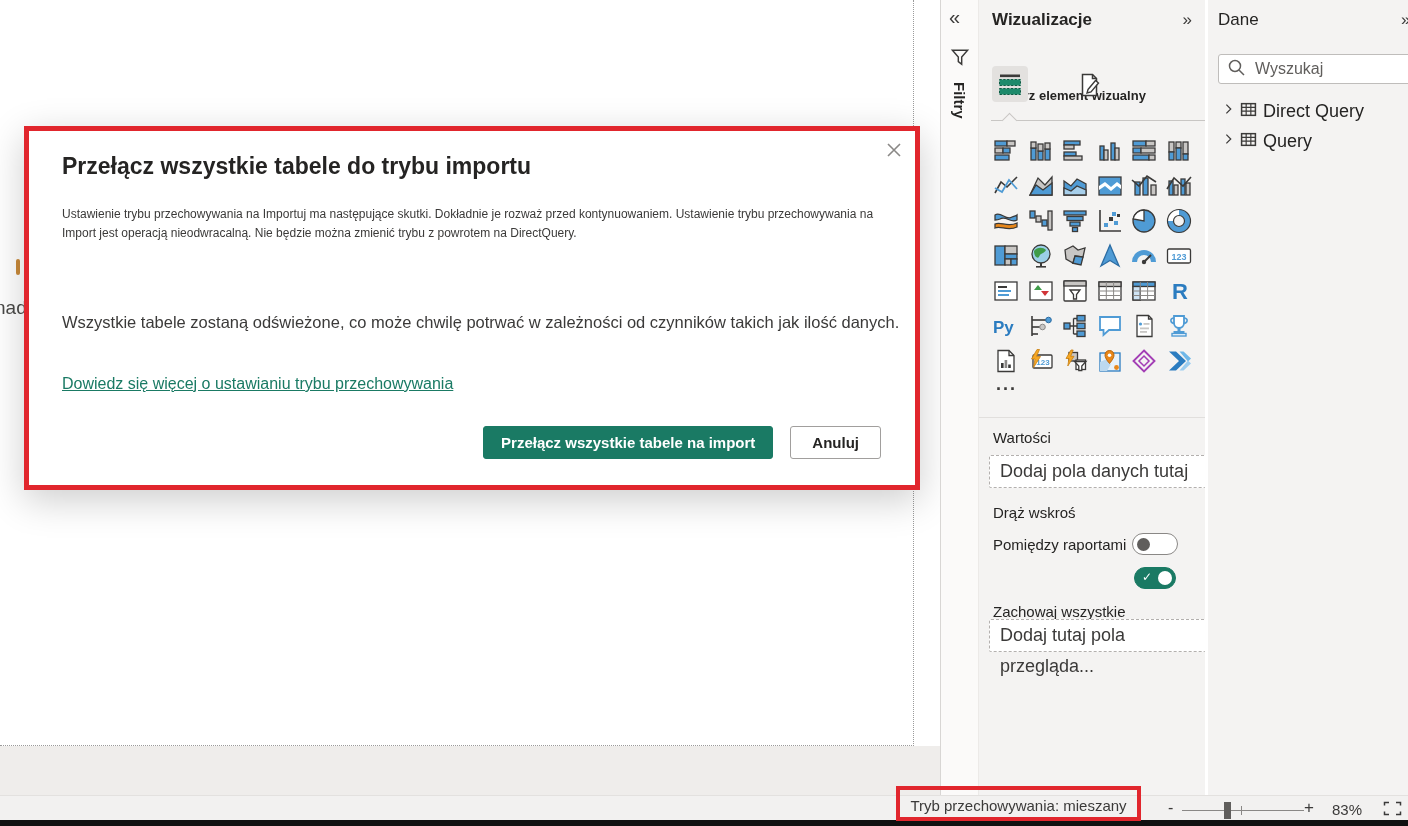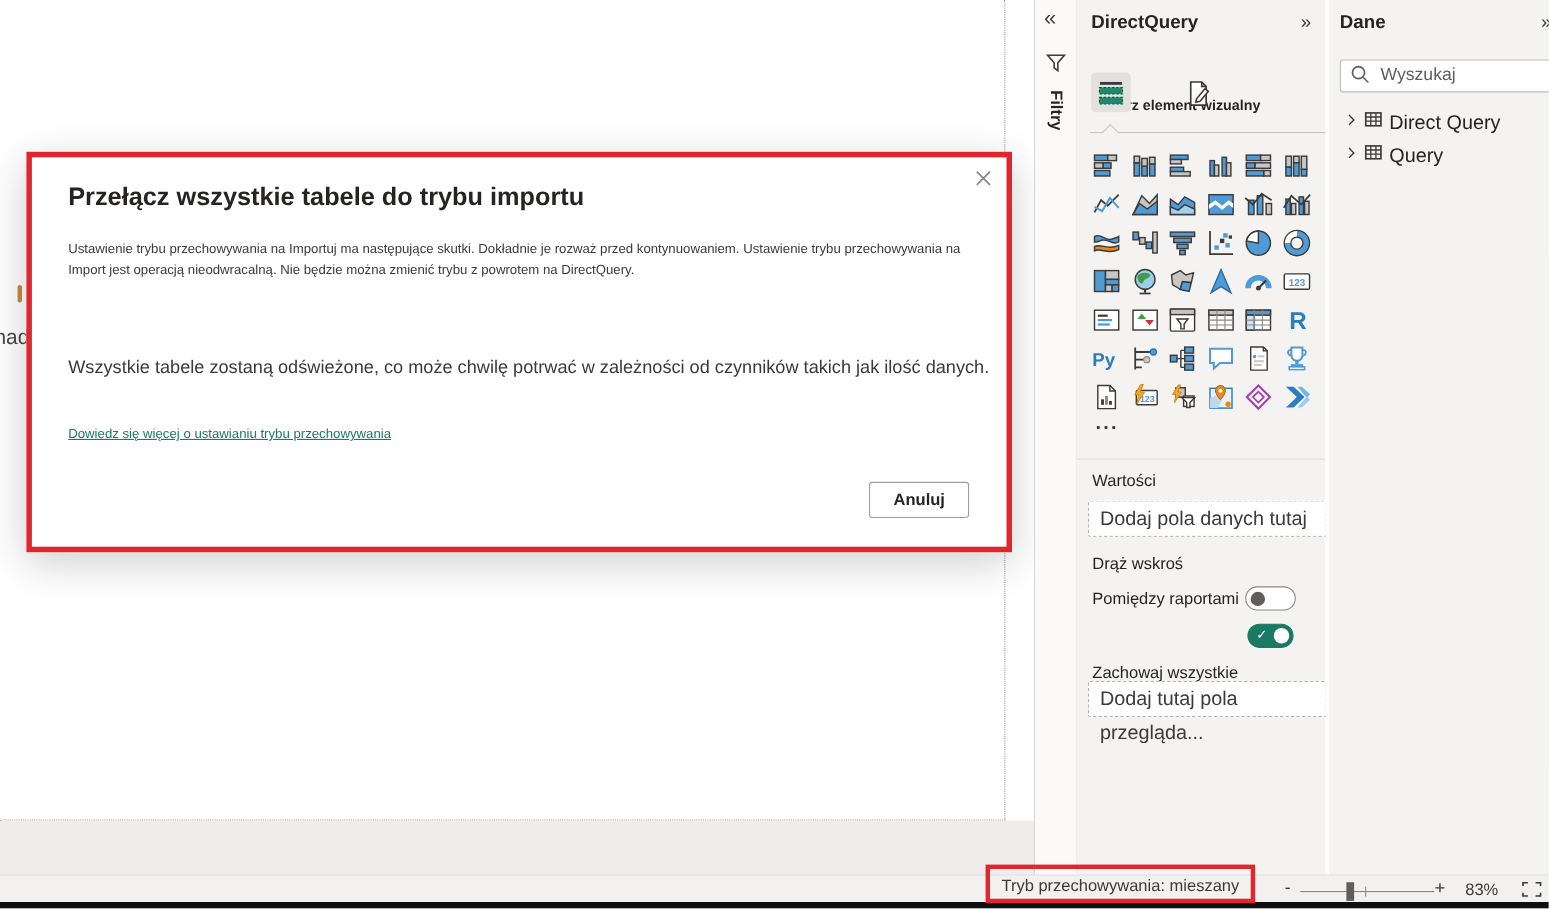--- a/index.html
+++ b/index.html
@@ -9,26 +9,26 @@
 
   
   #canvas{left:0;top:0;width:913px;height:745px;background:#fff;
           border-right:1px dotted #9b9b9b;border-bottom:1px dotted #9b9b9b;}
   #frag-mark{left:16px;top:259px;width:4px;height:16px;background:#c98a3a;border-radius:2px;}
   #frag-text{left:-5px;top:297px;font-size:19px;color:#4a4a48;}
   #gray-band{left:0;top:746px;width:941px;height:50px;background:#efedeb;}
 
   
   #dialog{left:24px;top:126px;width:886px;height:354px;background:#fff;
-          border:5px solid #e1262d;box-shadow:0 10px 36px rgba(0,0,0,.20);margin-top:12px;}
+          border:5px solid #e1262d;box-shadow:0 10px 36px rgba(0,0,0,.20);}
   #dialog-close{right:10px;top:8px;width:22px;height:22px;cursor:pointer;}
   #dialog-title{left:33px;top:22px;font-size:23px;font-weight:600;color:#252423;}
   #dialog-p1{left:33px;top:74px;width:840px;font-size:12px;line-height:1.62;color:#3b3a39;}
   #dialog-p2{left:33px;top:178px;width:840px;font-size:16.5px;line-height:1.62;color:#3b3a39;}
-  #dialog-link{left:33px;top:244px;font-size:12px;color:#1a7a64;text-decoration:underline;cursor:pointer;}
+  #dialog-link{left:33px;top:244px;font-size:16px;color:#1a7a64;text-decoration:underline;cursor:pointer;}
   #dialog-buttons{right:34px;bottom:26px;display:flex;gap:17px;}
   .btn{font-size:15px;font-weight:600;border-radius:3px;padding:6px 17px;line-height:19px;cursor:pointer;}
   .btn-primary{background:#1a7a64;color:#fff;border:1px solid #1a7a64;}
   .btn-secondary{background:#fff;color:#252423;border:1px solid #a19f9d;padding:6px 21px;}
 
   
   #right-rail-border{left:940px;top:0;width:1px;height:795px;background:#d8d6d4;}
   #filters-strip{left:941px;top:0;width:37px;height:795px;background:#fbfaf9;border-right:1px solid #eceae8;}
   #collapse-filters{left:8px;top:6px;font-size:20px;color:#3b3a39;cursor:pointer;}
   #filter-funnel{left:8px;top:46px;}
@@ -61,21 +61,21 @@
   #cross-report-toggle{left:153px;top:533px;width:44px;height:20px;background:#fff;border:1px solid #8a8886;}
   #cross-report-toggle .knob{position:absolute;left:4px;top:3.5px;width:13px;height:13px;border-radius:50%;background:#605e5c;}
   #keep-filters-toggle{left:155px;top:567px;width:40px;height:20px;background:#1a7a64;border:1px solid #1a7a64;}
   #keep-filters-toggle .knob{position:absolute;right:3px;top:3px;width:14px;height:14px;border-radius:50%;background:#fff;}
   #keep-filters-toggle .check{position:absolute;left:7px;top:2px;color:#fff;font-size:12px;font-weight:bold;}
   #drill-field{top:619px;}
 
   
   #panel-gap{left:1205px;top:0;width:3px;height:795px;background:#fff;}
   #data-panel{left:1208px;top:0;width:200px;height:795px;background:#f4f3f2;}
-  #data-title{left:10px;top:10px;font-size:17px;font-weight:700;text-align:right;}
+  #data-title{left:10px;top:10px;font-size:17px;font-weight:400;text-align:right;}
   #data-collapse{left:193px;top:10px;font-size:17px;color:#3b3a39;cursor:pointer;}
   #search-box{left:10px;top:54px;width:200px;height:28px;background:#fff;border:1px solid #bfbdbb;border-radius:3px;
               display:flex;align-items:center;padding-left:8px;}
   #search-input{border:none;outline:none;font-size:16px;color:#701a75;width:140px;margin-left:8px;background:transparent;
                 font-family:"Liberation Sans","DejaVu Sans",sans-serif;}
   #search-input::placeholder{color:#605e5c;}
   #data-tree{left:6px;top:96px;width:194px;}
   .tree-row{display:flex;align-items:center;height:30px;cursor:pointer;}
   .tree-row .chev{margin-left:8px;}
   .tree-row .ticon{margin-left:4px;}
@@ -108,37 +108,38 @@
   <div id="dialog-close" class="abs">
     <svg width="22" height="22" viewBox="0 0 22 22">
         <path d="M5 5 L17 17 M17 5 L5 17" stroke="#8a8886" stroke-width="1.6" fill="none"></path>
       </svg>
   </div>
   <div id="dialog-title" class="abs">Przełącz wszystkie tabele do trybu importu</div>
   <div id="dialog-p1" class="abs">Ustawienie trybu przechowywania na Importuj ma następujące skutki. Dokładnie je rozważ przed kontynuowaniem. Ustawienie trybu przechowywania na Import jest operacją nieodwracalną. Nie będzie można zmienić trybu z powrotem na DirectQuery.</div>
   <div id="dialog-p2" class="abs">Wszystkie tabele zostaną odświeżone, co może chwilę potrwać w zależności od czynników takich jak ilość danych.</div>
   <a id="dialog-link" class="abs">Dowiedz się więcej o ustawianiu trybu przechowywania</a>
   <div id="dialog-buttons" class="abs">
+    <button class="btn btn-primary">Przełącz wszystkie tabele na import</button>
     <button class="btn btn-secondary">Anuluj</button>
   </div>
 </div>
 
 <div id="right-rail-border" class="abs"></div>
 <div id="filters-strip" class="abs">
   <div id="collapse-filters" class="abs">«</div>
   <div id="filter-funnel" class="abs">
     <svg width="22" height="22" viewBox="0 0 26 26">
         <path d="M4 5 H22 L15 13 V21.5 L11 18.5 V13 Z" fill="none" stroke="#3b3a39" stroke-width="1.7"></path>
       </svg>
   </div>
   <div id="filters-label" class="abs">Filtry</div>
 </div>
 
 <div id="viz-panel" class="abs">
-  <div id="viz-title" class="abs">DirectQuery</div>
+  <div id="viz-title" class="abs">Wizualizacje</div>
   <div id="viz-collapse" class="abs">»</div>
   <div id="viz-subtitle" class="abs">Utwórz element wizualny</div>
   <div id="build-visual-btn" class="abs">
       <svg viewBox="0 0 26 26" width="26" height="26">
         <rect x="3" y="3.5" width="20" height="2.6" fill="#3b3a39"></rect>
         <rect x="2.5" y="8.5" width="21" height="6" fill="#1d8a6b" stroke="#0e5a44" stroke-width="1" stroke-dasharray="2.2,1.6"></rect>
         <rect x="2.5" y="17.5" width="21" height="6" fill="#1d8a6b" stroke="#0e5a44" stroke-width="1" stroke-dasharray="2.2,1.6"></rect>
       </svg>
     </div>
   <div id="format-visual-btn" class="abs">

